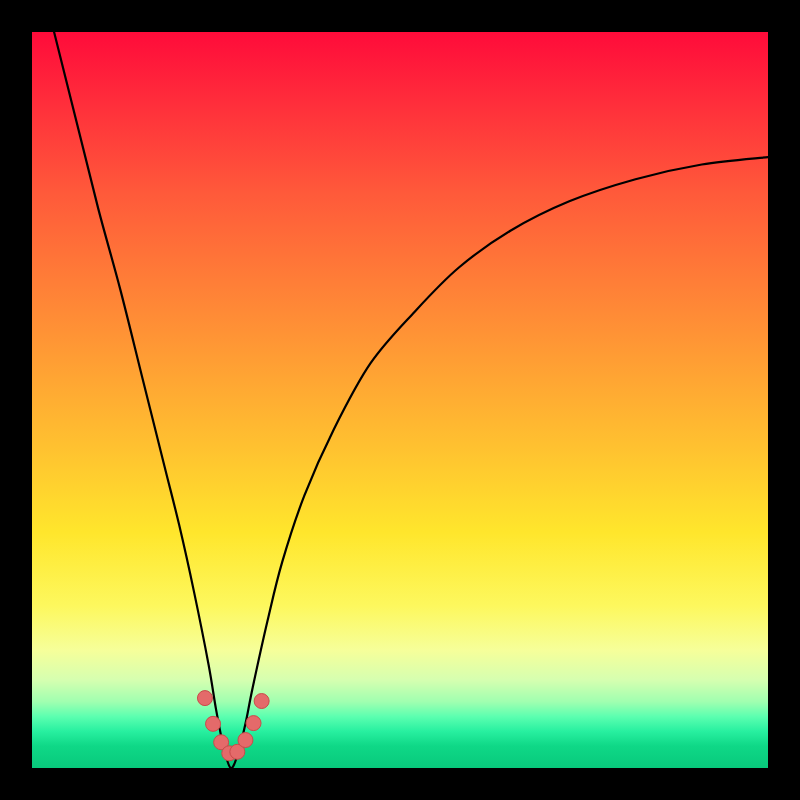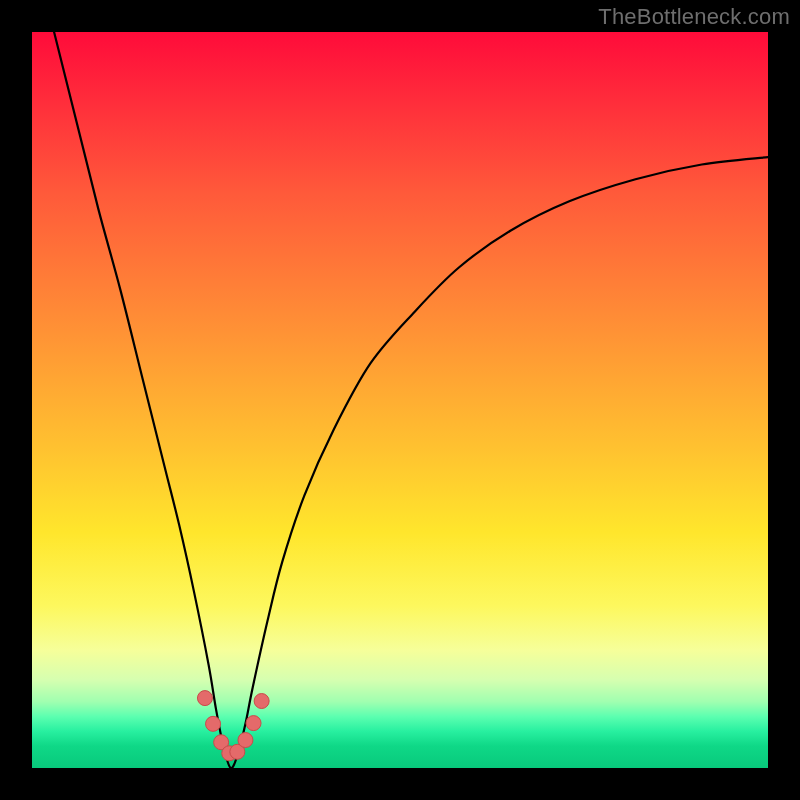--- a/index.html
+++ b/index.html
@@ -58,21 +58,20 @@
     left: 0;
     width: 736px;
     height: 736px;
     overflow: visible;
   }
 </style>
 </head>
 <body>
 
 <div class="frame">
-  <div class="attribution">TheBottleneck.com</div>
 
   <div class="plot">
     <svg class="curve" viewBox="0 0 736 736" preserveAspectRatio="none">
       <path id="curve-path" fill="none" stroke="#000000" stroke-width="2.2" stroke-linecap="round" stroke-linejoin="round" d="M 22.08 0.00 C 51.52 117.76 58.88 148.43 66.24 176.64 C 73.60 204.85 80.96 229.39 88.32 257.60 C 95.68 285.81 103.04 316.48 110.40 345.92 C 117.76 375.36 126.35 409.71 132.48 434.24 C 138.61 458.77 142.29 472.27 147.20 493.12 C 152.11 513.97 157.01 536.05 161.92 559.36 C 166.83 582.67 172.96 613.33 176.64 632.96 C 180.32 652.59 181.55 663.63 184.00 677.12 C 186.45 690.61 188.91 704.11 191.36 713.92 C 193.81 723.73 196.27 734.77 198.72 736.00 C 201.17 737.23 203.63 728.64 206.08 721.28 C 208.53 713.92 210.99 702.88 213.44 691.84 C 215.89 680.80 217.12 672.21 220.80 655.04 C 224.48 637.87 230.61 609.65 235.52 588.80 C 240.43 567.95 244.11 550.77 250.24 529.92 C 256.37 509.07 263.73 485.76 272.32 463.68 C 280.91 441.60 290.72 419.52 301.76 397.44 C 312.80 375.36 325.07 350.83 338.56 331.20 C 352.05 311.57 368.00 295.63 382.72 279.68 C 397.44 263.73 410.93 249.01 426.88 235.52 C 442.83 222.03 460.00 209.76 478.40 198.72 C 496.80 187.68 516.43 177.87 537.28 169.28 C 558.13 160.69 581.44 153.33 603.52 147.20 C 625.60 141.07 647.68 136.16 669.76 132.48 C 691.84 128.80 724.96 126.35 736.00 125.12 C 747.04 123.89 736.00 125.12 736.00 125.12 "></path>
       <g id="markers-group">
           <circle cx="172.96" cy="666.08" r="7.5" fill="#e46a6a" stroke="#c94b4b" stroke-width="1"></circle>
           <circle cx="181.06" cy="691.84" r="7.5" fill="#e46a6a" stroke="#c94b4b" stroke-width="1"></circle>
           <circle cx="189.15" cy="710.24" r="7.5" fill="#e46a6a" stroke="#c94b4b" stroke-width="1"></circle>
           <circle cx="197.25" cy="721.28" r="7.5" fill="#e46a6a" stroke="#c94b4b" stroke-width="1"></circle>
           <circle cx="205.34" cy="719.81" r="7.5" fill="#e46a6a" stroke="#c94b4b" stroke-width="1"></circle>

